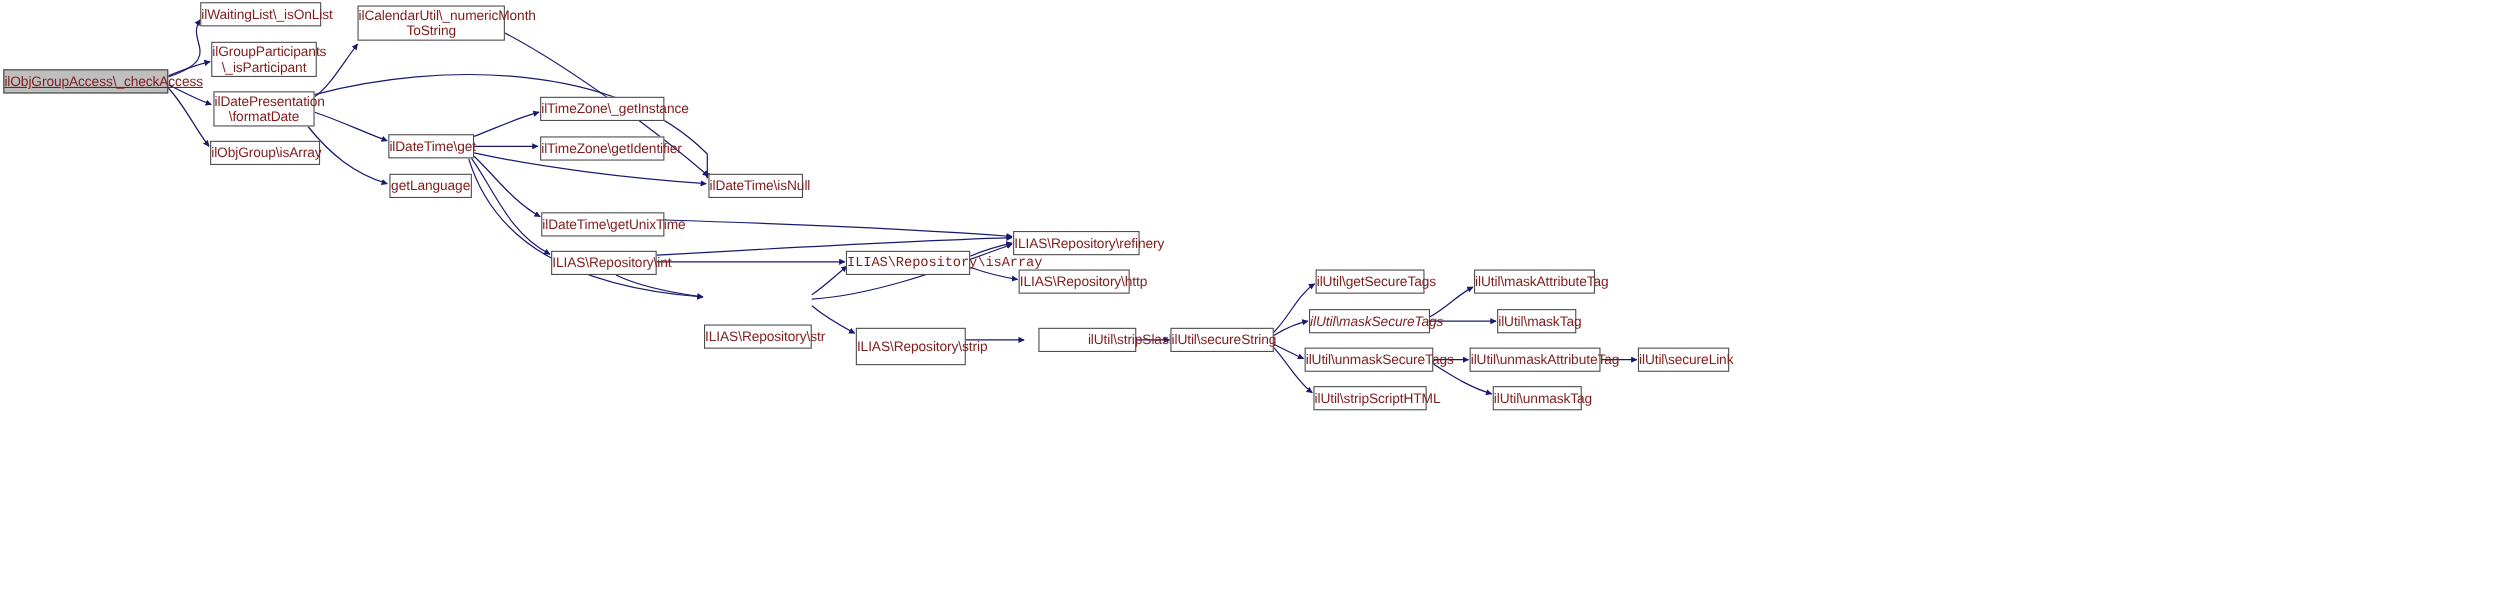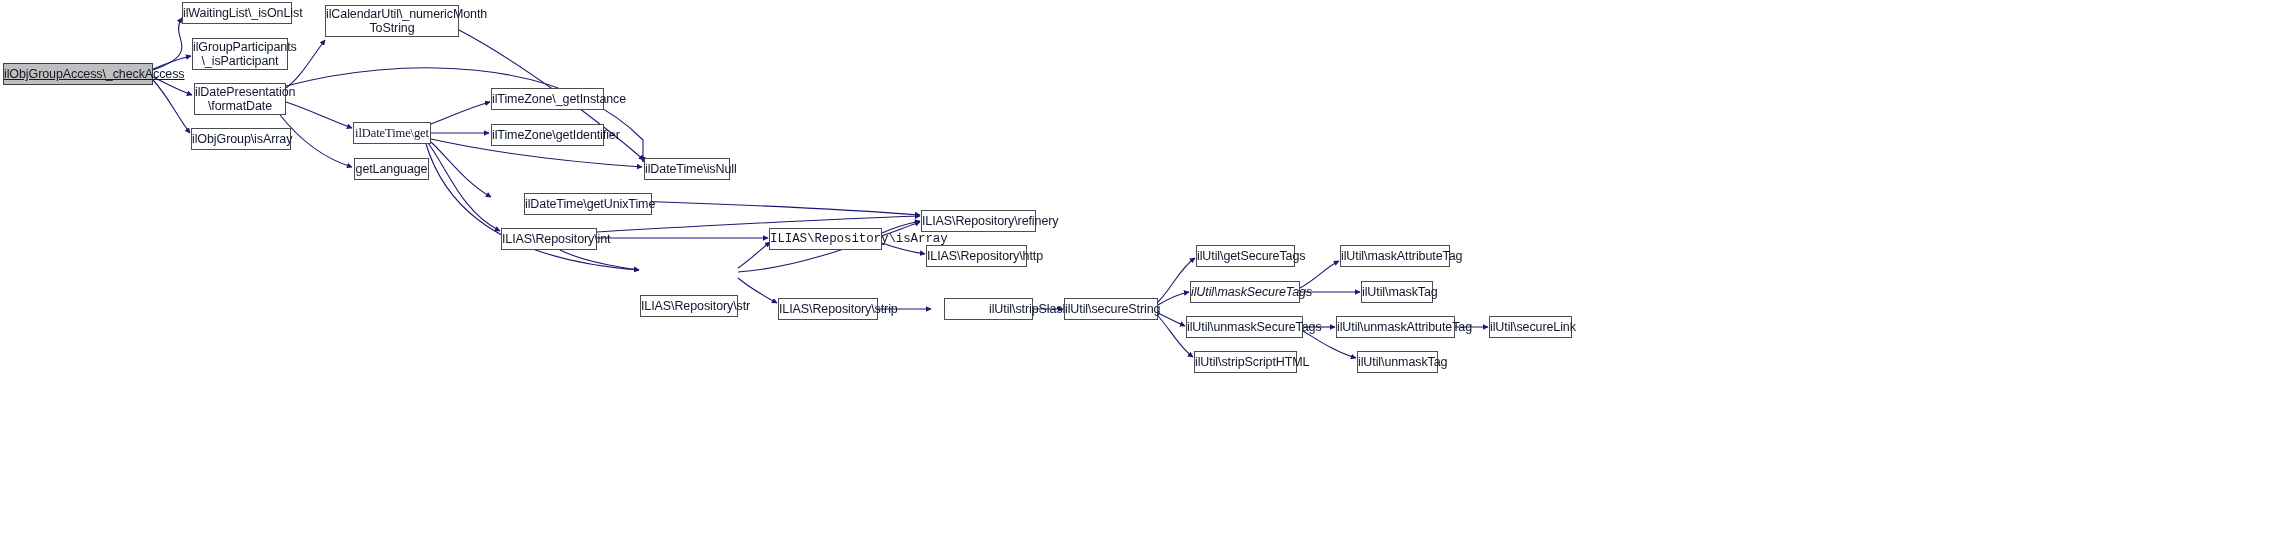--- a/index.html
+++ b/index.html
@@ -24,21 +24,21 @@
     top: 0;
     width: 2273px;
     height: 541px;
     pointer-events: none;
   }
   .node {
     position: absolute;
     box-sizing: border-box;
     border: 1px solid #4d4d4d;
     background: #ffffff;
-    color: #0f172a;
+    color: #7f1d1d;
     font-size: 12.5px;
     line-height: 14px;
     display: flex;
     align-items: center;
     justify-content: center;
     text-align: center;
     white-space: pre-line;
     letter-spacing: -0.1px;
     z-index: 2;
   }
@@ -104,29 +104,29 @@
   <div id="node-layer">
       <div class="node root" style="left: 3px; top: 63px; width: 150px; height: 22px;"><span class="lbl">ilObjGroupAccess\_checkAccess</span></div>
       <div class="node" style="left: 182px; top: 2px; width: 110px; height: 22px;"><span class="lbl">ilWaitingList\_isOnList</span></div>
       <div class="node" style="left: 192px; top: 38px; width: 96px; height: 32px;"><span class="lbl">ilGroupParticipants
 \_isParticipant</span></div>
       <div class="node" style="left: 194px; top: 83px; width: 92px; height: 32px;"><span class="lbl">ilDatePresentation
 \formatDate</span></div>
       <div class="node" style="left: 191px; top: 128px; width: 100px; height: 22px;"><span class="lbl">ilObjGroup\isArray</span></div>
       <div class="node" style="left: 325px; top: 5px; width: 134px; height: 32px;"><span class="lbl">ilCalendarUtil\_numericMonth
 ToString</span></div>
-      <div class="node" style="left: 353px; top: 122px; width: 78px; height: 22px; font-family: Liberation Serif, serif;"><span class="lbl">ilDateTime\get</span></div>
+      <div class="node" style="left: 353px; top: 122px; width: 78px; height: 22px;"><span class="lbl">ilDateTime\get</span></div>
       <div class="node" style="left: 354px; top: 158px; width: 75px; height: 22px;"><span class="lbl">getLanguage</span></div>
       <div class="node" style="left: 491px; top: 88px; width: 113px; height: 22px;"><span class="lbl">ilTimeZone\_getInstance</span></div>
       <div class="node" style="left: 491px; top: 124px; width: 113px; height: 22px;"><span class="lbl">ilTimeZone\getIdentifier</span></div>
       <div class="node" style="left: 644px; top: 158px; width: 86px; height: 22px;"><span class="lbl">ilDateTime\isNull</span></div>
-      <div class="node" style="left: 492px; top: 193px; width: 128px; height: 22px; margin-left: 32px;"><span class="lbl">ilDateTime\getUnixTime</span></div>
+      <div class="node" style="left: 492px; top: 193px; width: 112px; height: 22px;"><span class="lbl">ilDateTime\getUnixTime</span></div>
       <div class="node" style="left: 501px; top: 228px; width: 96px; height: 22px;"><span class="lbl">ILIAS\Repository\int</span></div>
       <div class="node" style="left: 640px; top: 263px; width: 98px; height: 22px; margin-top: 32px;"><span class="lbl">ILIAS\Repository\str</span></div>
-      <div class="node" style="left: 778px; top: 298px; width: 100px; height: 22px;"><span class="lbl">ILIAS\Repository\strip</span></div>
+      <div class="node" style="left: 778px; top: 298px; width: 100px; height: 34px;"><span class="lbl">ILIAS\Repository\strip</span></div>
       <div class="node" style="left: 769px; top: 228px; width: 113px; height: 22px; font-family: Liberation Mono, monospace;"><span class="lbl">ILIAS\Repository\isArray</span></div>
       <div class="node" style="left: 921px; top: 210px; width: 115px; height: 22px;"><span class="lbl">ILIAS\Repository\refinery</span></div>
       <div class="node" style="left: 926px; top: 245px; width: 101px; height: 22px;"><span class="lbl">ILIAS\Repository\http</span></div>
       <div class="node" style="left: 944px; top: 298px; width: 89px; height: 22px; padding-left: 44px;"><span class="lbl">ilUtil\stripSlashes</span></div>
       <div class="node" style="left: 1064px; top: 298px; width: 94px; height: 22px;"><span class="lbl">ilUtil\secureString</span></div>
       <div class="node" style="left: 1196px; top: 245px; width: 99px; height: 22px; align-items: center;"><span class="lbl">ilUtil\getSecureTags</span></div>
       <div class="node" style="left: 1190px; top: 281px; width: 110px; height: 22px; font-style: italic;"><span class="lbl">ilUtil\maskSecureTags</span></div>
       <div class="node" style="left: 1186px; top: 316px; width: 117px; height: 22px; text-align: center;"><span class="lbl">ilUtil\unmaskSecureTags</span></div>
       <div class="node" style="left: 1194px; top: 351px; width: 103px; height: 22px;"><span class="lbl">ilUtil\stripScriptHTML</span></div>
       <div class="node" style="left: 1340px; top: 245px; width: 110px; height: 22px;"><span class="lbl">ilUtil\maskAttributeTag</span></div>

